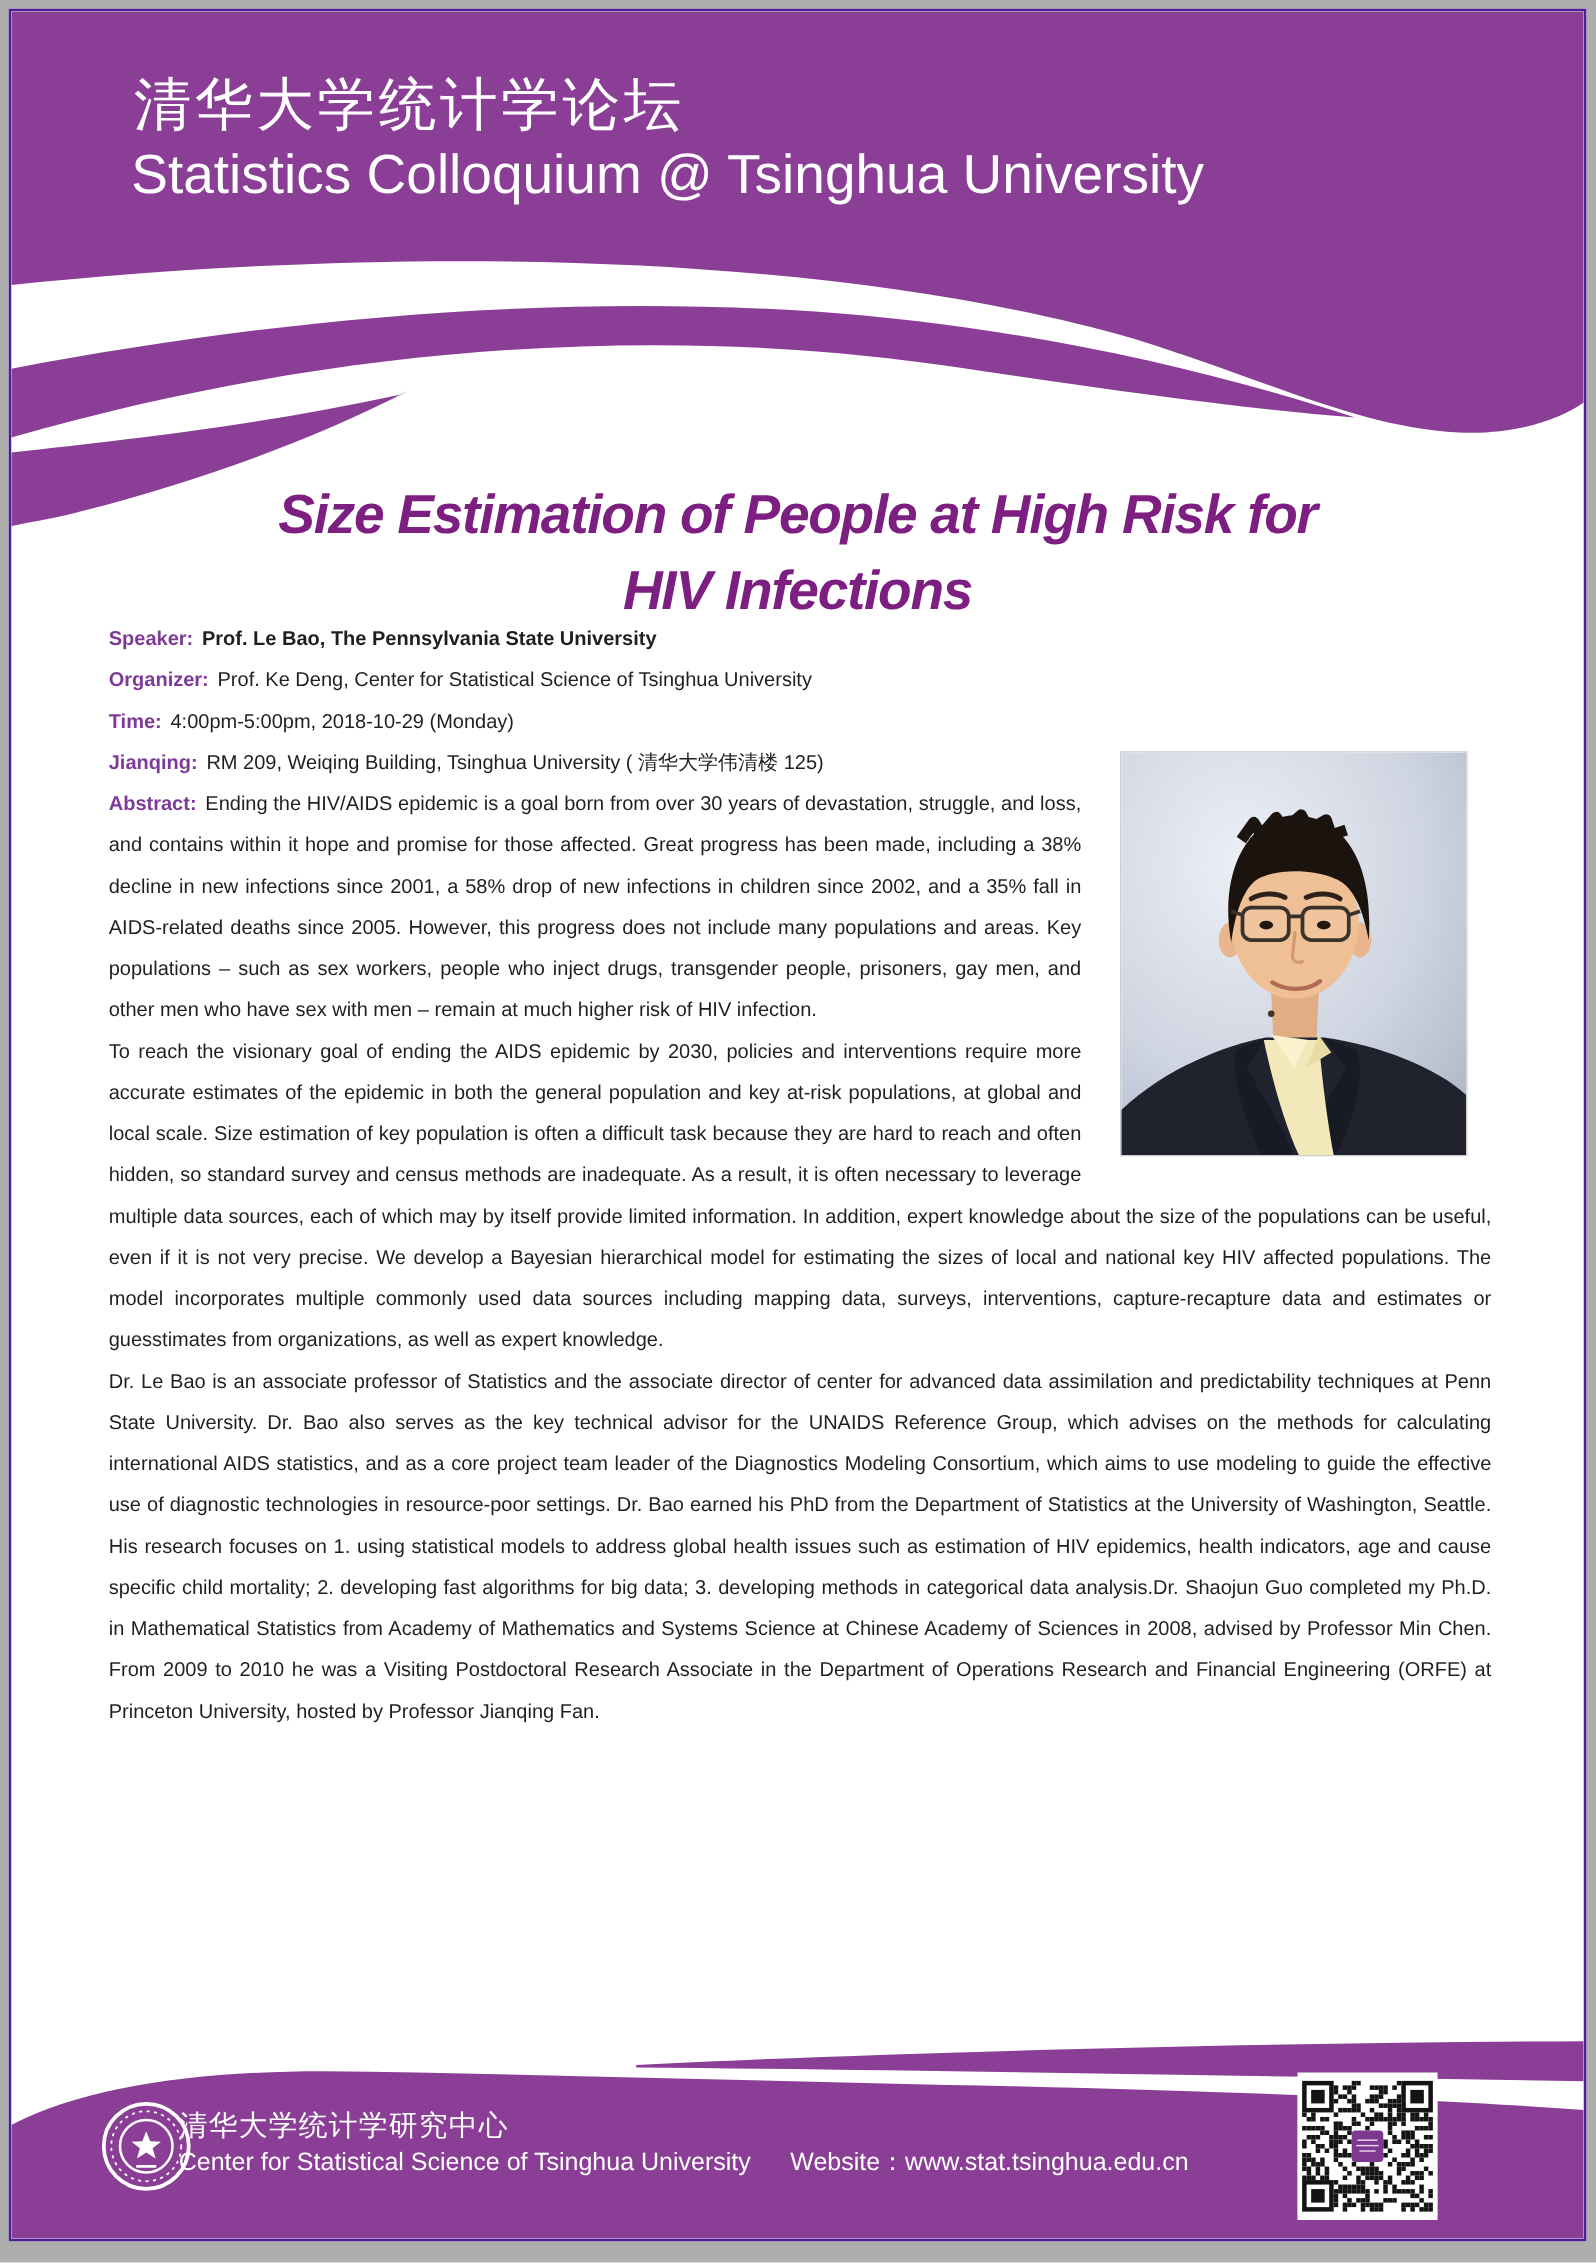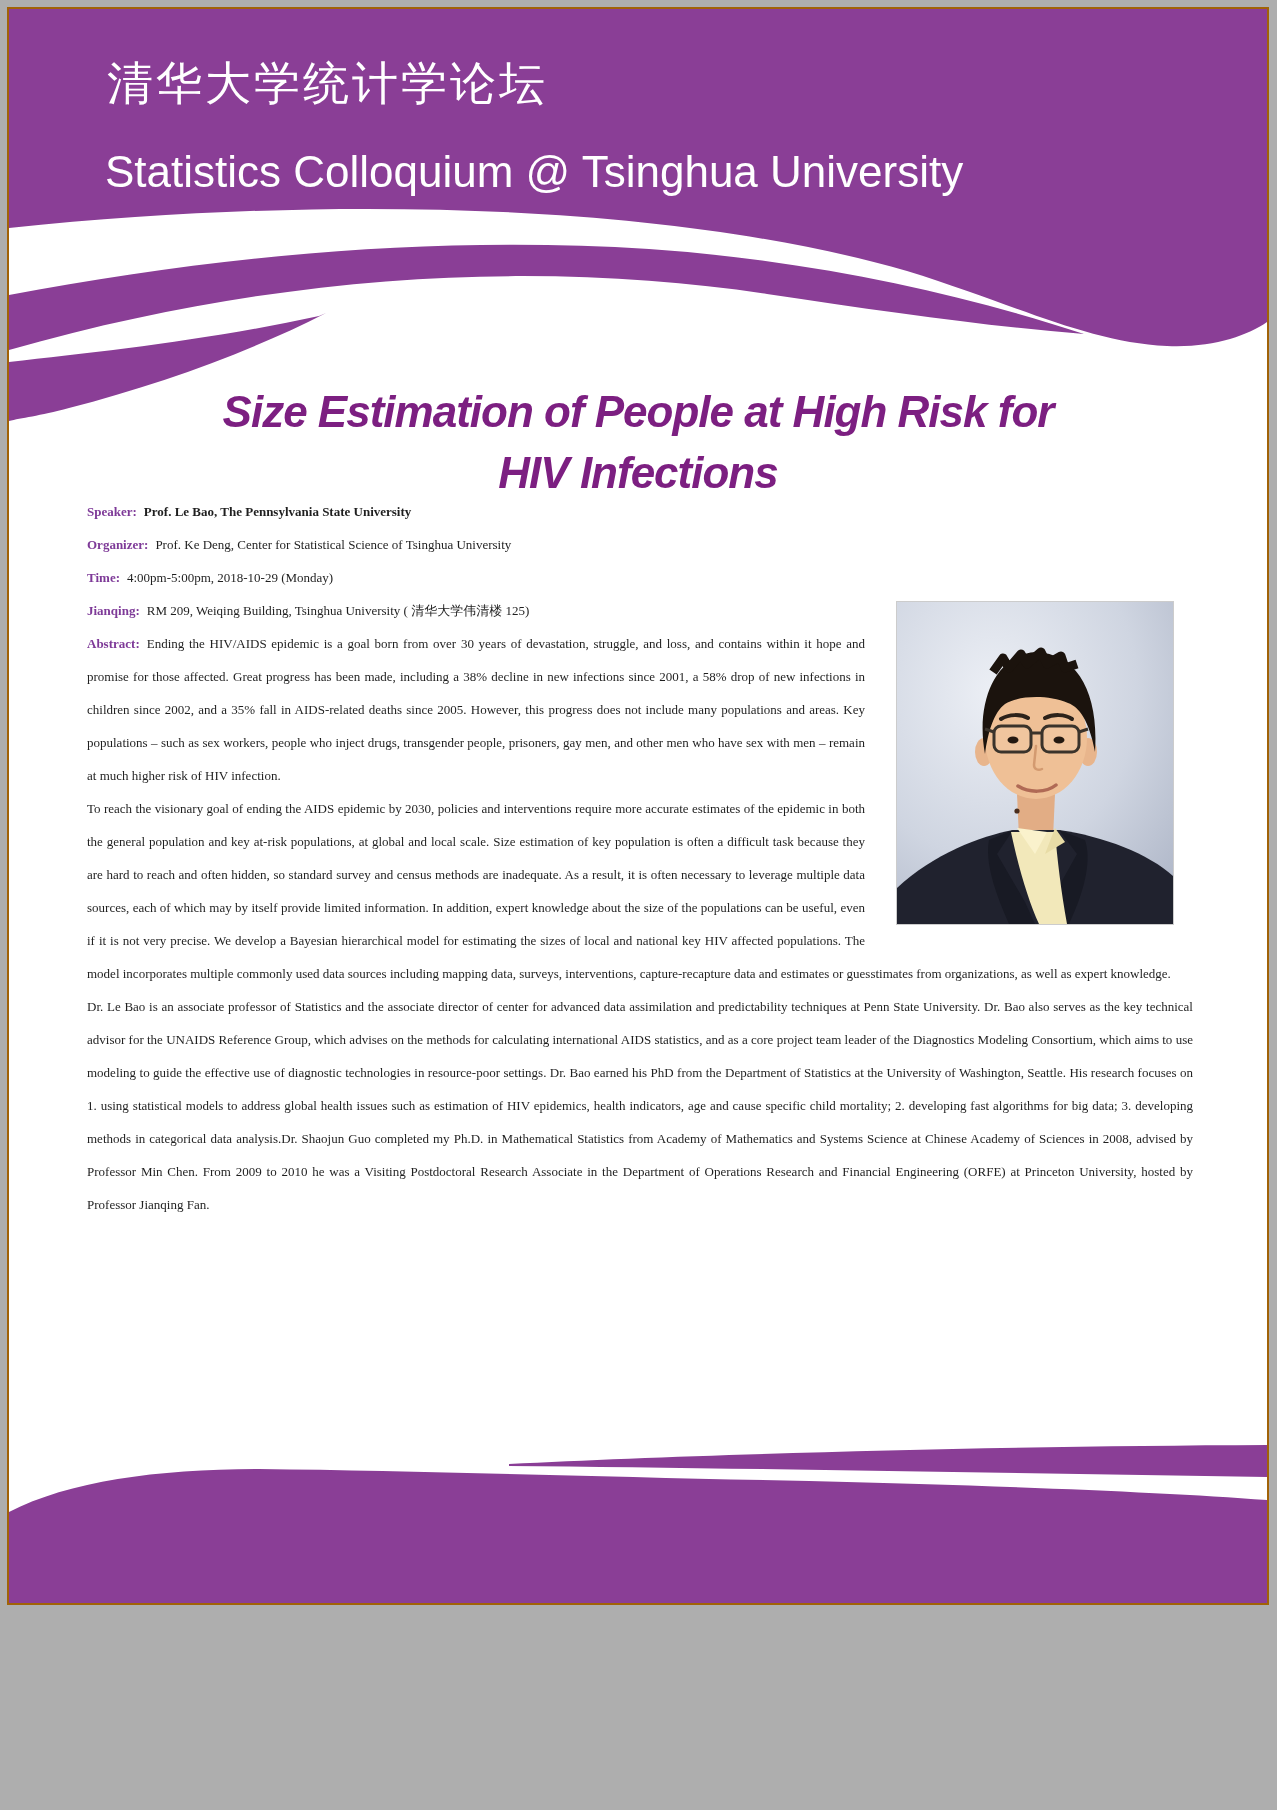--- a/index.html
+++ b/index.html
@@ -3,46 +3,46 @@
 <meta charset="utf-8">
 <style>
   html,body{margin:0;padding:0;}
   body{
     width:1277px;height:1810px;position:relative;
     background:#aeaeae;
     font-family:"Liberation Sans",sans-serif;
     -webkit-font-smoothing:antialiased;
   }
   .page{
-    position:absolute;left:7px;top:7px;width:1262px;height:1598px;
-    background:#ffffff;border:2px solid #a16207;box-sizing:border-box;
+    position:absolute;left:7px;top:7px;width:1262px;height:1786px;
+    background:#ffffff;border:2px solid #4c1d95;box-sizing:border-box;
     overflow:hidden;
   }
   .pfill{fill:#8a3e96;}
   .header-art{position:absolute;left:0;top:0;width:1258px;height:470px;display:block;}
   .footer-art{position:absolute;left:0;bottom:0;width:1258px;height:170px;display:block;}
 
   .header-zh{
     position:absolute;left:98px;top:44px;
     color:#ffffff;font-size:46px;letter-spacing:3px;font-weight:400;
   }
   .header-en{
     position:absolute;left:96px;top:106px;
-    color:#ffffff;font-size:44px;font-weight:300;letter-spacing:0px;margin-top:32px;
+    color:#ffffff;font-size:44px;font-weight:300;letter-spacing:0px;
   }
 
   .talk-title{
     position:absolute;left:0;top:352px;width:1258px;text-align:center;
     color:#7c1f81;font-size:44px;line-height:61px;
     font-weight:bold;font-style:italic;letter-spacing:-1px;margin-top:20px;
   }
 
   .content{
     position:absolute;left:78px;top:486px;width:1106px;
-    color:#1f1f1f;font-size:13px;line-height:33px;font-family:Liberation Serif, serif;
+    color:#1f1f1f;font-size:16px;line-height:33px;
   }
   .info-row{text-align:left;}
   .label{color:#7e3a98;font-weight:bold;margin-right:7px;}
   .bold{font-weight:bold;}
   .para{margin:0;text-align:justify;}
   .about-heading{color:#7e3a98;font-weight:bold;}
 
   .photo-float{
     float:right;width:314px;height:330px;margin:-25px 0 6px 14px;
     position:relative;

